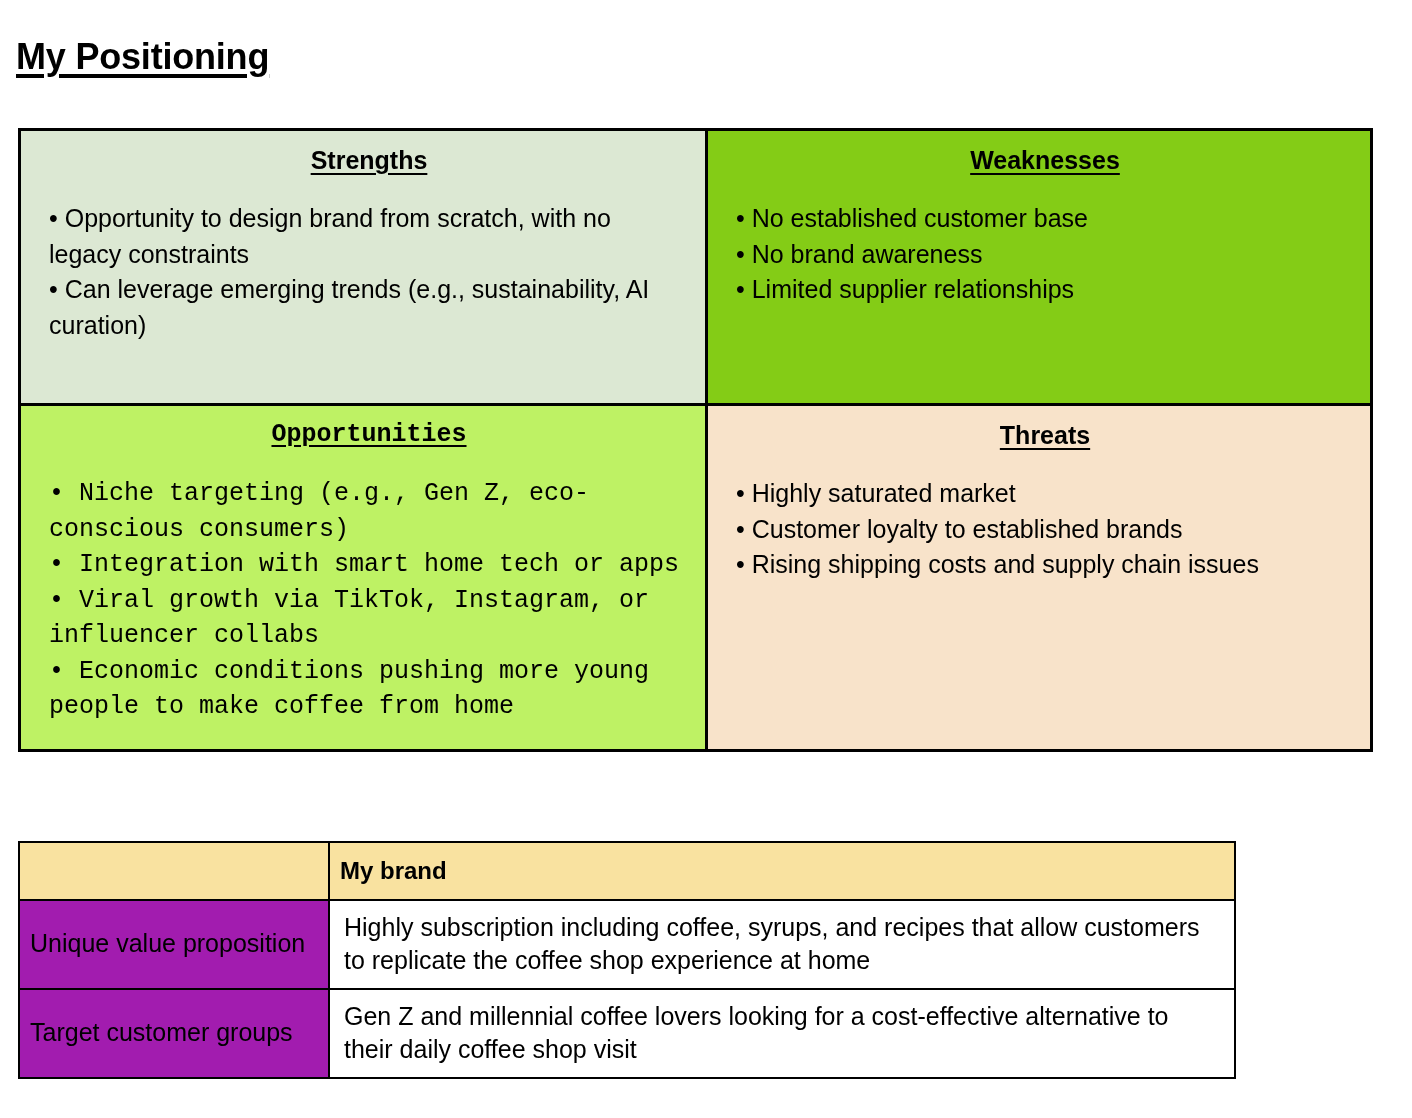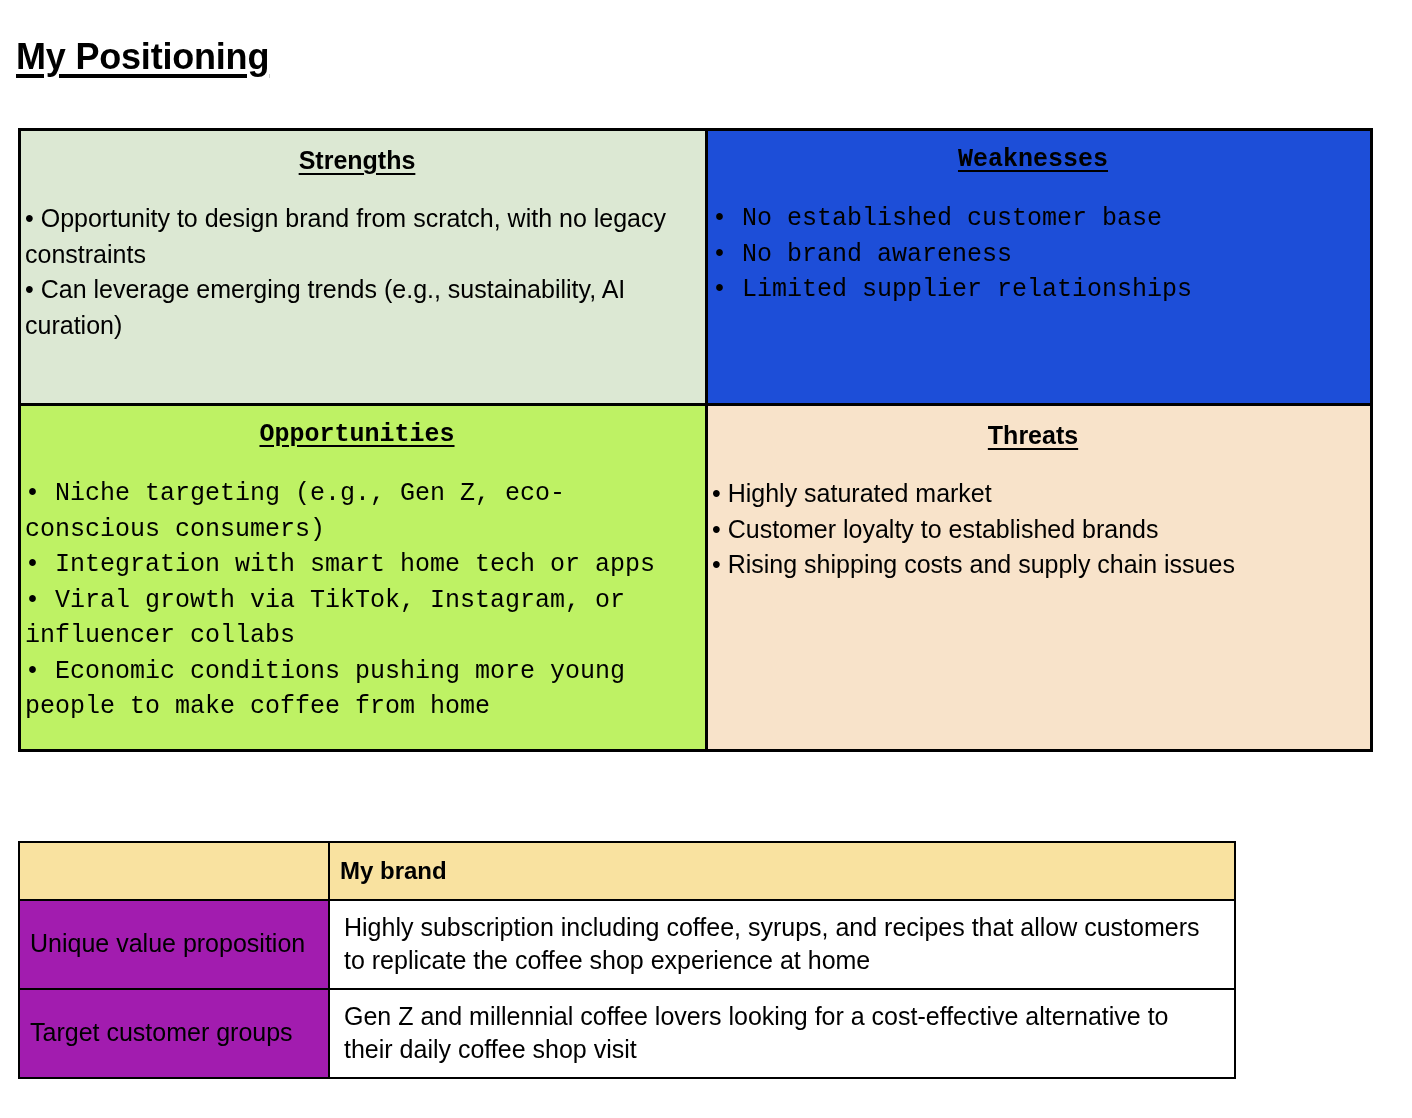--- a/index.html
+++ b/index.html
@@ -47,28 +47,28 @@
     height: 624px;   
     border: 3px solid #000000;
     box-sizing: border-box;
     display: grid;
     grid-template-columns: 684px 1fr;
     grid-template-rows: 272px 1fr;
   }
 
   .swot-cell {
     box-sizing: border-box;
-    padding: 14px 16px 10px 4px;
+    padding: 14px 16px 10px 28px;
     overflow: hidden;
   }
   .swot-cell.col-right { border-left: 3px solid #000000; }
   .swot-cell.row-bottom { border-top: 3px solid #000000; }
 
   .swot-strengths     { background: #dce8d3; }
-  .swot-weaknesses    { background: #1d4ed8; font-family: Liberation Mono, monospace; }
+  .swot-weaknesses    { background: #84cc16; }
   .swot-opportunities { background: #bef264; font-family: Liberation Mono, monospace; }
   .swot-threats       { background: #f8e3ca; }
 
   .swot-heading {
     text-align: center;
     font-size: 25px;
     font-weight: bold;
     text-decoration: underline;
     text-underline-offset: 4px;
     text-decoration-thickness: 2px;

